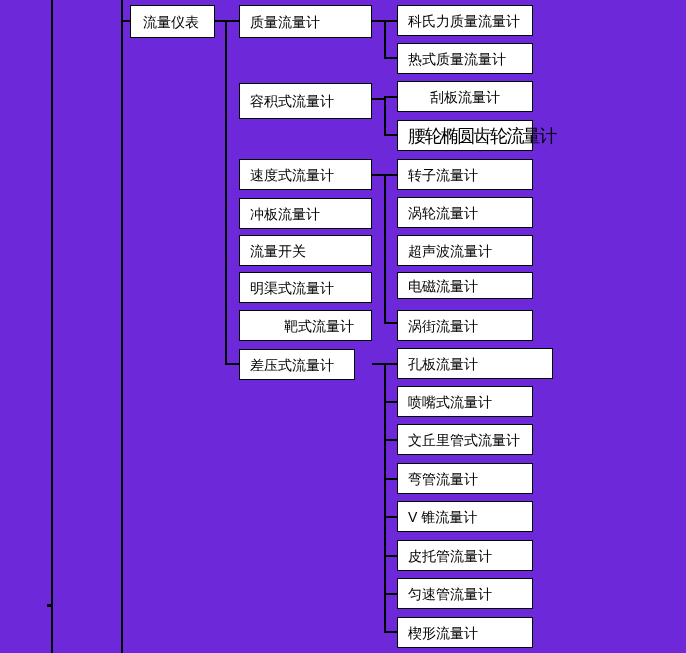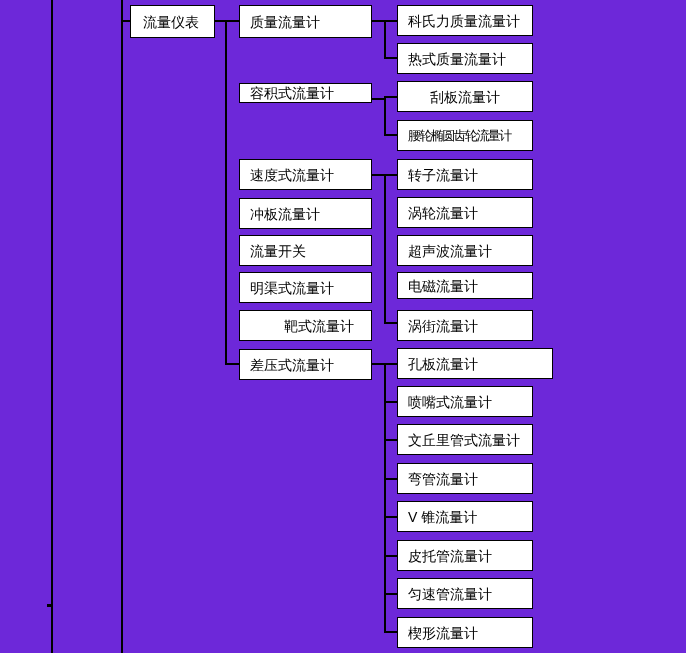--- a/index.html
+++ b/index.html
@@ -39,21 +39,21 @@
     align-items: center;
     justify-content: flex-start;
     padding-left: 10px;
     font-size: 14px;
     line-height: 1;
     color: #000000;
     letter-spacing: 0px;
     white-space: nowrap;
   }
   .node.root { padding-left: 12px; }
-  .node.narrow-text { font-size: 13px; letter-spacing: -1.6px; }
+  .node.narrow-text { font-size: 18px; letter-spacing: -1.6px; }
   
   .conn-h {
     position: absolute;
     height: 2px;
     background: #000000;
   }
   .conn-v {
     position: absolute;
     width: 2px;
     background: #000000;
@@ -72,33 +72,33 @@
 
   <div class="conn-h" style="left:121px; top:20px; width:10px;"></div>
 
   <div class="conn-h" style="left:215px; top:20px; width:12px;"></div>
   <div class="conn-v" style="left:225px; top:20px; height:345px;"></div>
   <div class="conn-h" style="left:225px; top:20px; width:15px;"></div>
   <div class="conn-h" style="left:225px; top:363px; width:15px;"></div>
 
   <div class="node" style="left:239px; top:5px; width:133px; height:33px;">质量流量计</div>
 
-  <div class="node" style="left:239px; top:83px; width:133px; height:20px;text-align:center;">容积式流量计</div>
+  <div class="node" style="left:239px; top:83px; width:133px; height:36px;text-align:center;">容积式流量计</div>
 
   <div class="node" style="left:239px; top:159px; width:133px; height:31px;">速度式流量计</div>
 
   <div class="node" style="left:239px; top:198px; width:133px; height:31px;">冲板流量计</div>
 
   <div class="node" style="left:239px; top:235px; width:133px; height:31px;">流量开关</div>
 
   <div class="node" style="left:239px; top:272px; width:133px; height:31px;">明渠式流量计</div>
 
   <div class="node" style="left:239px; top:310px; width:133px; height:31px;padding-left:44px;">靶式流量计</div>
 
-  <div class="node" style="left:239px; top:349px; width:133px; height:31px;">差压式流量计</div>
+  <div class="node" style="left:239px; top:349px; width:116px; height:31px;">差压式流量计</div>
 
   <div class="conn-h" style="left:372px; top:20px; width:14px;"></div>
   <div class="conn-v" style="left:384px; top:20px; height:39px;"></div>
   <div class="conn-h" style="left:384px; top:20px; width:14px;"></div>
   <div class="conn-h" style="left:384px; top:57px; width:14px;"></div>
 
   <div class="node" style="left:397px; top:5px; width:136px; height:31px;">科氏力质量流量计</div>
   <div class="node" style="left:397px; top:43px; width:136px; height:31px;">热式质量流量计</div>
 
   <div class="conn-h" style="left:372px; top:98px; width:14px;"></div>

